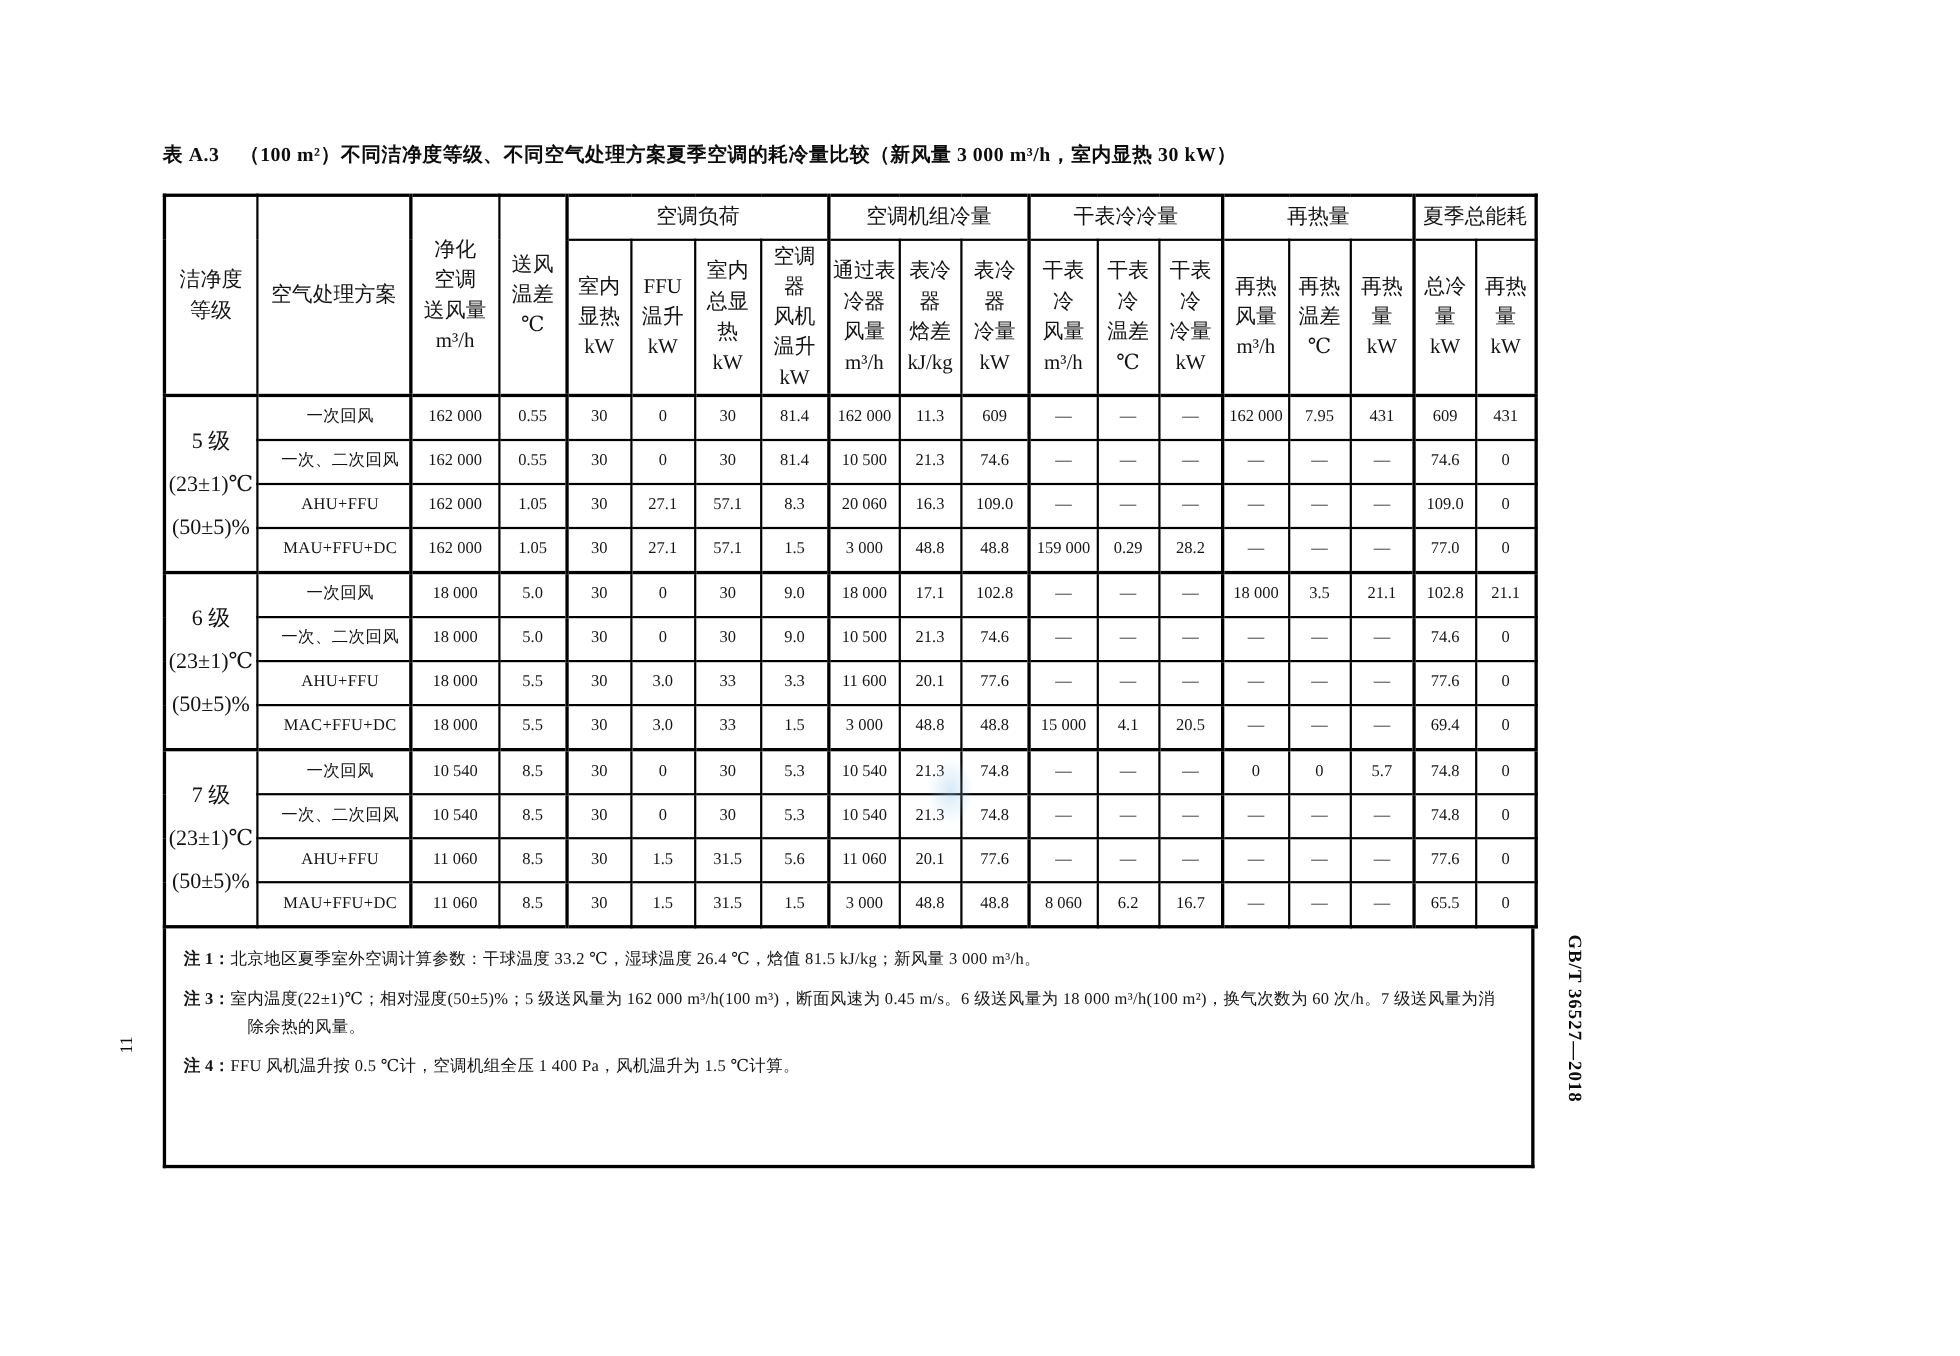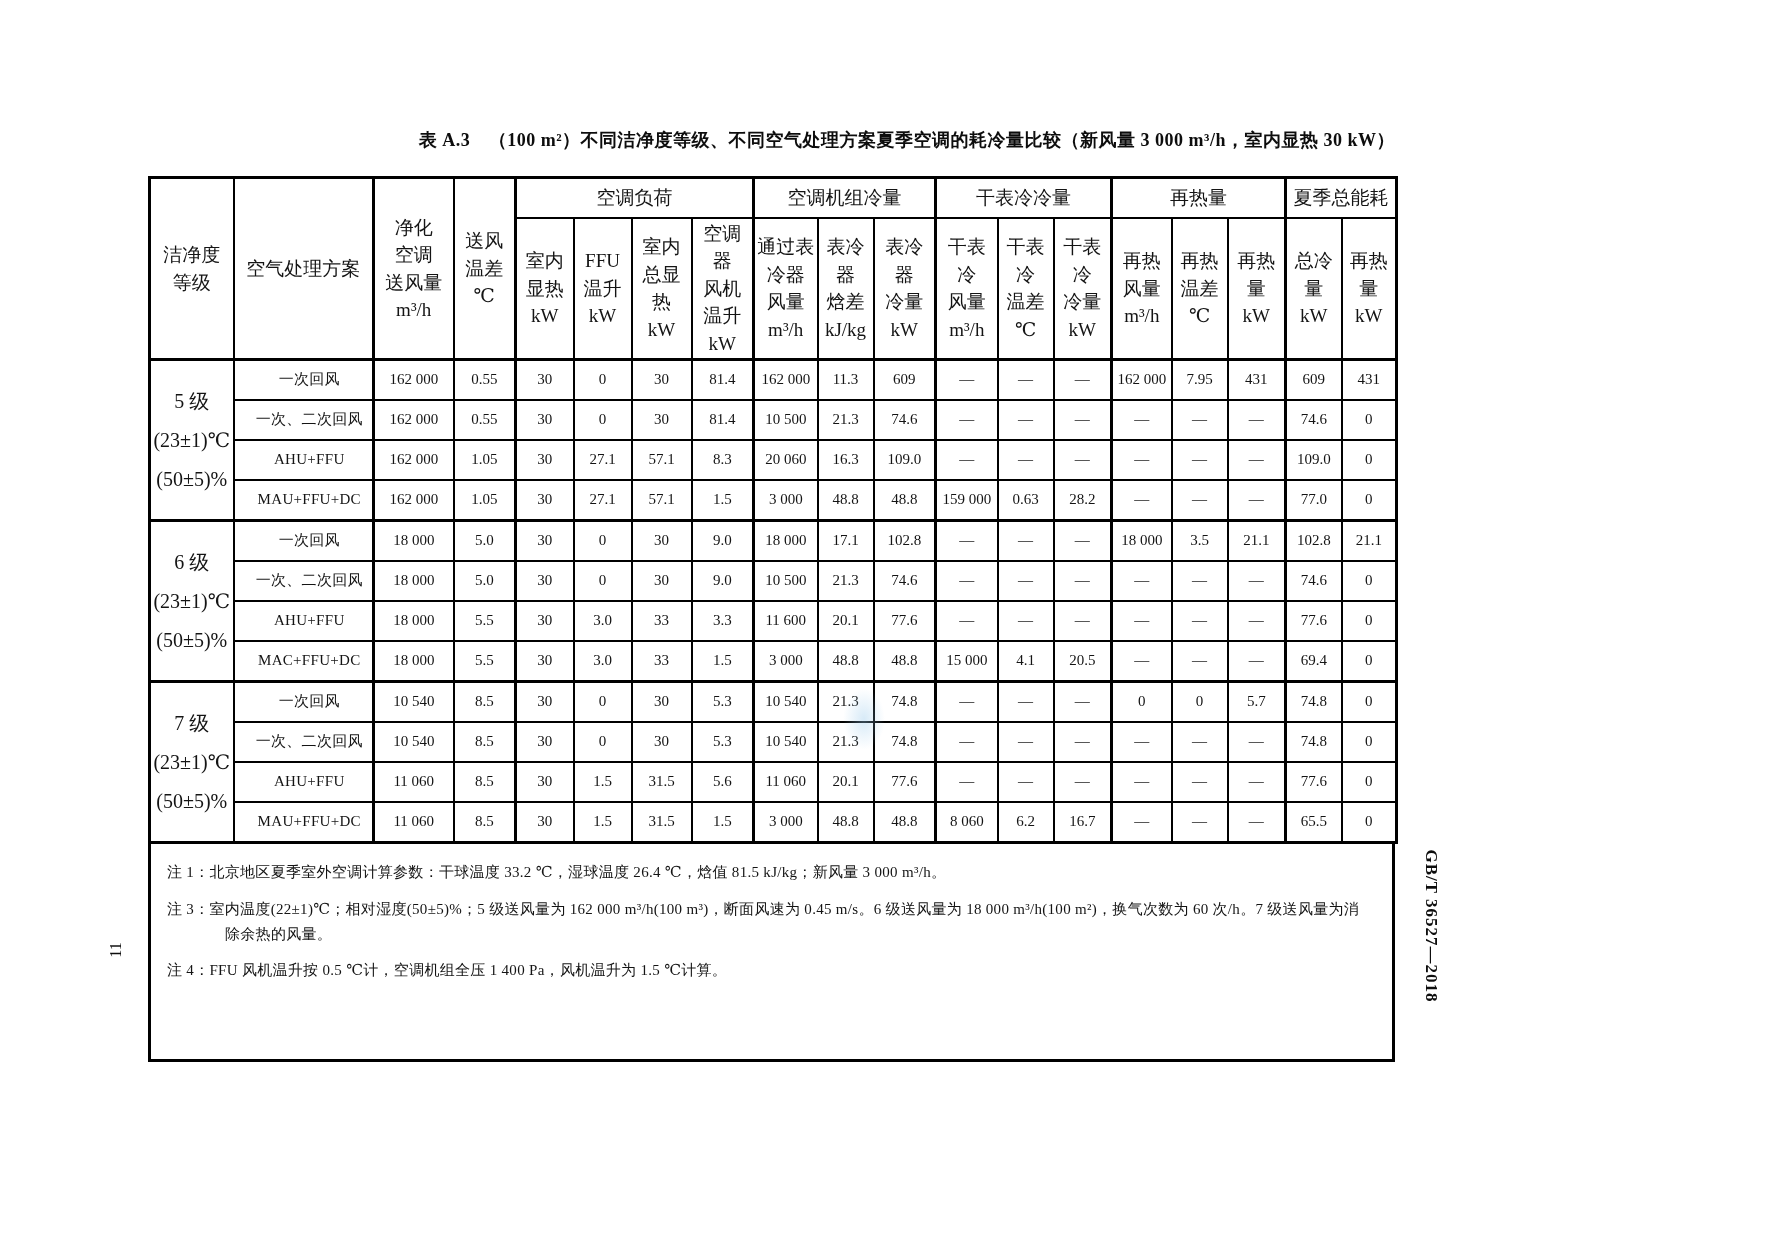--- a/index.html
+++ b/index.html
@@ -3,21 +3,21 @@
 <meta charset="utf-8">
 <style>
   html,body{margin:0;padding:0;}
   body{
     width:1782px;height:1233px;position:relative;background:#ffffff;
     font-family:"Liberation Serif","DejaVu Serif",serif;color:#111;
     overflow:hidden;
   }
   .page-frame{position:absolute;left:148px;top:128px;width:1247px;}
   .table-title{
-    text-align:right;font-size:18px;font-weight:bold;letter-spacing:.5px;
+    text-align:left;font-size:18px;font-weight:bold;letter-spacing:.5px;
     margin:0 0 24px 0;color:#0d0d0d;
   }
   table.main-table{
     border-collapse:collapse;table-layout:fixed;width:1247px;
     border:3px solid #000;
   }
   .main-table th,.main-table td{
     border:2px solid #000;text-align:center;vertical-align:middle;
     padding:1px 2px;font-weight:normal;color:#141414;
     white-space:pre-line;overflow:hidden;
@@ -33,21 +33,21 @@
   .main-table td.level-cell{font-size:20px;line-height:1.95;}
   .main-table td.scheme-cell{font-size:15px;letter-spacing:.3px;padding-left:14px;}
   .notes-box{
     border:3px solid #000;border-top:none;min-height:218px;
     padding:16px 18px 14px 16px;box-sizing:border-box;
   }
   .note{
     font-size:15px;line-height:1.65;margin:0 0 12px 0;color:#141414;
     padding-left:58px;text-indent:-58px;letter-spacing:.3px;
   }
-  .note-label{font-weight:normal;}
+  .note-label{font-weight:bold;}
   .standard-number{
     position:absolute;left:1348px;top:915px;width:164px;height:22px;
     transform:rotate(90deg);transform-origin:center center;
     font-size:17px;font-weight:bold;letter-spacing:1px;text-align:center;color:#0d0d0d;
   }
   .page-number{
     position:absolute;left:103px;top:940px;width:28px;height:20px;
     transform:rotate(-90deg);transform-origin:center center;
     font-size:16px;text-align:center;color:#0d0d0d;
   }
@@ -219,21 +219,21 @@
           <td class="gsep">162 000</td>
           <td>1.05</td>
           <td class="gsep">30</td>
           <td>27.1</td>
           <td>57.1</td>
           <td>1.5</td>
           <td class="gsep">3 000</td>
           <td>48.8</td>
           <td>48.8</td>
           <td class="gsep">159 000</td>
-          <td>0.63</td>
+          <td>0.29</td>
           <td>28.2</td>
           <td class="gsep">—</td>
           <td>—</td>
           <td>—</td>
           <td class="gsep">77.0</td>
           <td>0</td>
         </tr>
         <tr class="group-start">
           <td class="level-cell" rowspan="4">6 级
 (23±1)℃

